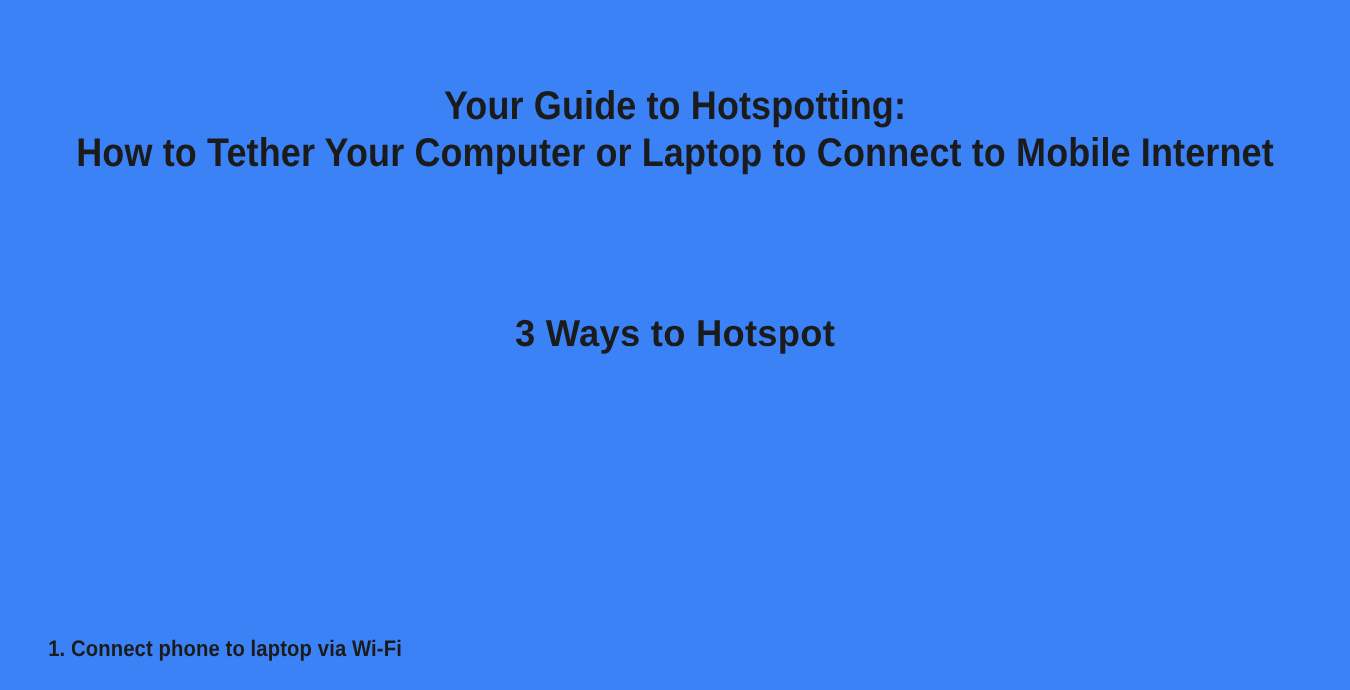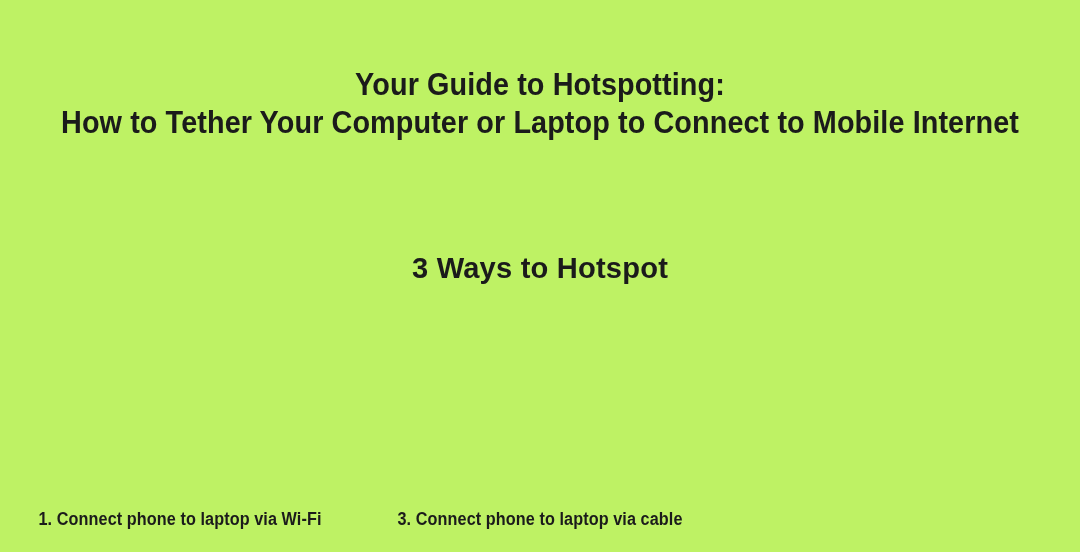--- a/index.html
+++ b/index.html
@@ -13,21 +13,21 @@
     height: 552px;
     overflow: hidden;
     font-family: "Liberation Sans", "DejaVu Sans", sans-serif;
     -webkit-font-smoothing: antialiased;
   }
 
   .page {
     position: relative;
     width: 1080px;
     height: 552px;
-    background: #bef264;
+    background: #3b82f6;
     box-sizing: border-box;
   }
 
   
   .article-title {
     position: absolute;
     left: 0;
     top: 44px;
     width: 1080px;
     text-align: center;
@@ -121,20 +121,16 @@
   <h2 class="section-heading">3 Ways to Hotspot</h2>
 
   <div class="method-band">
 
     <div class="method-column">
       <div class="method-figure"></div>
       <div class="method-caption">1. Connect phone to laptop via Wi-Fi</div>
     </div>
 
 
-    <div class="method-column">
-      <div class="method-figure"></div>
-      <div class="method-caption">3. Connect phone to laptop via cable</div>
-    </div>
 
   </div>
 
 </div>
 
 </body></html>

